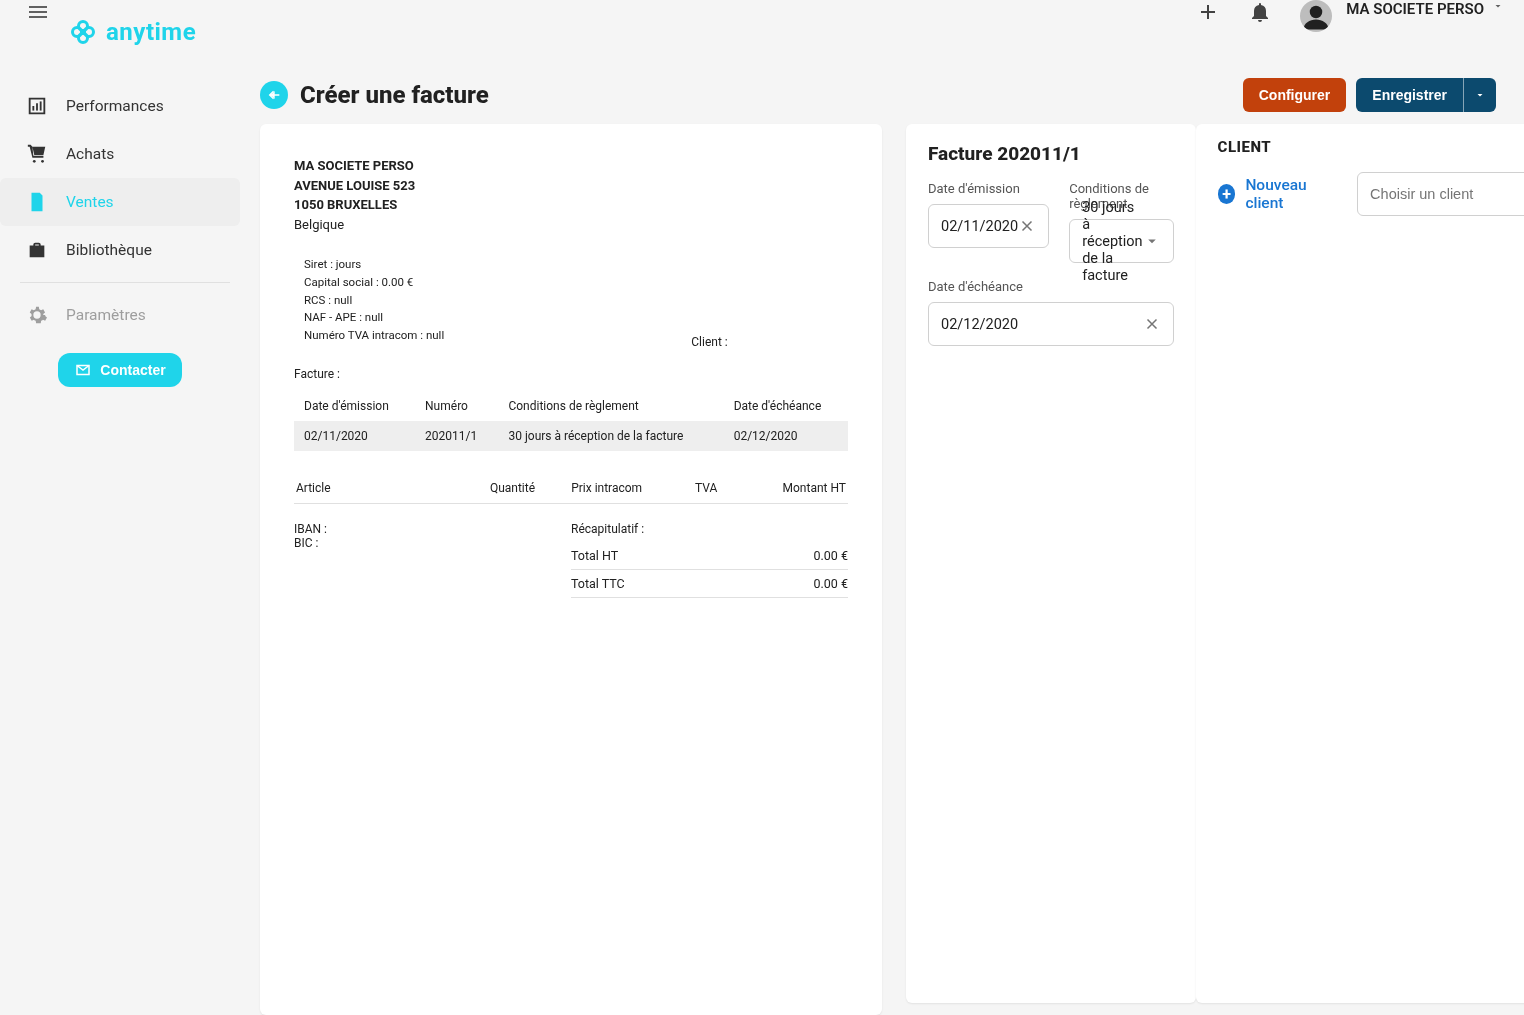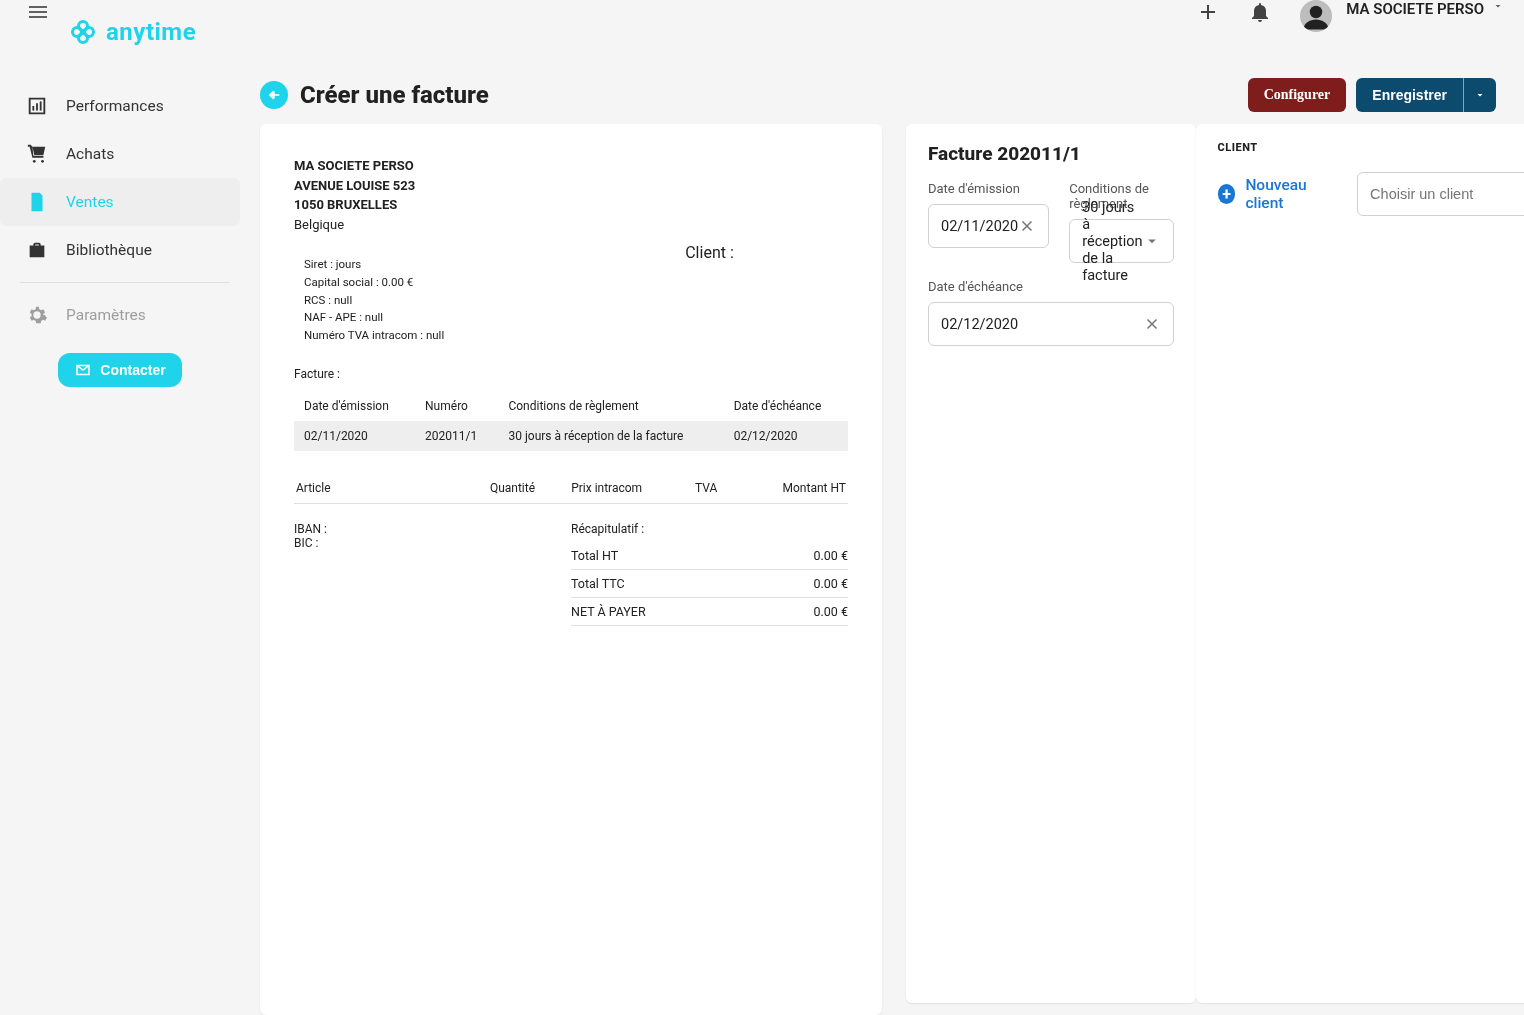--- a/index.html
+++ b/index.html
@@ -41,36 +41,36 @@
   .contact-btn { background:#1fd4ea; color:#fff; border:none; border-radius:12px; padding:8px 16px; font-size:14px; font-weight:600; display:flex; align-items:center; cursor:pointer;}
   .contact-btn svg { width:18px; height:18px; margin-right:8px;}
 
   
   .main { flex:1; padding: 14px 28px 0 12px; display:flex; flex-direction:column;}
   .page-header { display:flex; align-items:center; margin-bottom: 12px;}
   .back-circle { width:28px; height:28px; border-radius:50%; background:#1fd4ea; color:#fff; display:flex;align-items:center;justify-content:center; margin-right: 12px; cursor:pointer;}
   .page-title { font-size:24px; font-weight:800;}
   .hdr-actions { margin-left:auto; display:flex; gap:10px;}
   .btn { border:none; border-radius:6px; padding:9px 16px; font-size:14px; font-weight:600; cursor:pointer;}
-  .btn-primary { background:#7f1d1d; color:#fff;font-family:Liberation Serif, serif;}
+  .btn-primary { background:#c2410c; color:#fff;}
   .btn-light { background:#0c4a6e; color:#fff; display:flex; align-items:center;}
   .btn-light.split { padding:9px 10px; border-left:1px solid rgba(255,255,255,0.5);}
 
   .content { display:flex; gap:24px; flex:1; min-height:0;}
   .preview-card, .form-col { background:#fff; border-radius:6px; box-shadow:0 1px 2px rgba(0,0,0,0.08);}
   .preview-card { flex:1; padding: 32px 34px; font-size:12.5px; color:#212121; overflow:auto;}
   .form-col { width: 590px; display:flex; flex-direction:row; background:transparent; box-shadow:none;}
 
   
   .co-block { font-weight:700; line-height:1.5; font-size:13px;}
   .co-country { font-weight:400;}
   .legal-block { margin: 22px 0 4px 10px; font-size:11.5px; line-height:1.55;}
   .prev-row { display:flex;}
   .prev-row .half { flex:1;}
-  .client-side { flex:1; display:flex; align-items:center; justify-content:center; font-size:16px;}
+  .client-side { flex:1; display:flex; align-items:flex-end; justify-content:center; font-size:12px;}
 
   .sect-lbl { font-size:12px; margin-top: 18px; margin-bottom:10px;}
   table.inv { width:100%; border-collapse:collapse; font-size:12px;}
   table.inv th { text-align:left; font-weight:400; padding:8px 10px;}
   table.inv td { padding:8px 10px; background:#eeeeee;}
   table.inv th:last-child, table.inv td:last-child { text-align:left;}
 
   table.items { width:100%; border-collapse:collapse; font-size:12px; margin-top: 22px;}
   table.items th { text-align:left; font-weight:400; padding:8px 2px; border-bottom:1px solid #e0e0e0;}
   table.items th.r, table.items td.r { text-align:right;}
@@ -90,21 +90,21 @@
   .field-row { display:flex; gap:20px; margin-bottom: 16px;}
   .field { flex:1; display:flex; flex-direction:column;}
   .field-label { font-size:13px; color:#555; margin-bottom:8px;}
   .input-wrap { border:1px solid #d0d0d0; border-radius:6px; height:44px; display:flex; align-items:center; padding: 0 12px; font-size:14.5px;}
   .input-wrap .val { flex:1;}
   .input-wrap .clear, .input-wrap .caret { color:#757575; cursor:pointer;}
   .input-wrap .clear svg, .input-wrap .caret svg { width:18px; height:18px;}
 
   .section-panel { background:#fff; border-radius:6px; box-shadow:0 1px 2px rgba(0,0,0,0.08); padding: 14px 22px; margin-bottom:12px;}
   .section-head { display:flex; align-items:center; cursor:pointer;}
-  .section-head .title { font-size:11px; font-weight:800; letter-spacing:0.5px;}
+  .section-head .title { font-size:15px; font-weight:800; letter-spacing:0.5px;}
   .section-head .chev { margin-left:auto; color:#555;}
   .section-body { margin-top:16px; display:flex; align-items:center; gap:20px;}
   .new-client { display:flex; align-items:center; color:#1976d2; font-size:15.5px; font-weight:500; cursor:pointer;}
   .new-client .plus-circ { width:20px;height:20px;border-radius:50%; background:#1976d2; color:#fff; display:flex; align-items:center; justify-content:center; margin-right:10px; font-weight:700; font-size:16px;}
   .client-search { margin-left:auto; border:1px solid #d0d0d0; border-radius:6px; height:44px; display:flex; align-items:center; padding:0 12px; width: 300px;}
   .client-search input { border:none; outline:none; flex:1; font-size:14.5px; color:#333;}
   .client-search svg { width:20px;height:20px; color:#555;}
 
   svg { display:block;}
 </style>
@@ -301,24 +301,20 @@
             <table>
               <tbody>
                   <tr>
                     <td>Total HT</td>
                     <td class="val">0.00 €</td>
                   </tr>
               <tr>
                     <td>Total TTC</td>
                     <td class="val">0.00 €</td>
                   </tr>
-              <tr>
-                    <td>NET À PAYER</td>
-                    <td class="val">0.00 €</td>
-                  </tr>
             </tbody>
               </table>
           </div>
         </div>
       </div>
 
       <div class="form-col">
         <div class="panel">
           <div class="panel-title">Facture 202011/1</div>
           <div class="field-row">

